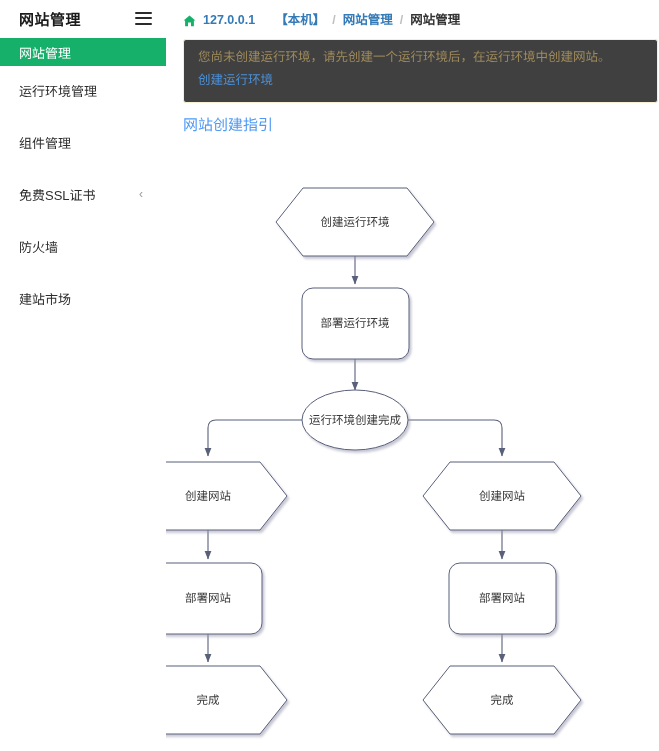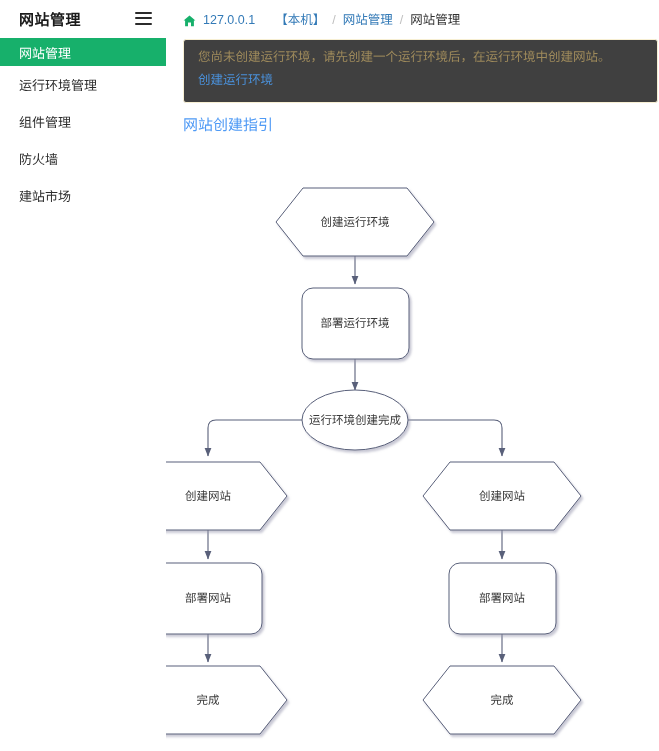--- a/index.html
+++ b/index.html
@@ -73,40 +73,41 @@
     background: #17b06b;
     color: #ffffff;
   }
   .nav-item .chev {
     font-size: 12px;
     color: #9a9a9a;
     line-height: 1;
     margin-right: 9px;
   }
   #nav-list { margin-top: 2px; }
-  #nav-list .nav-item + .nav-item { margin-top: 9px; }
-  #nav-list .nav-item.active + .nav-item { margin-top: 4px; justify-content: flex-end; }
+  #nav-list .nav-item + .nav-item { margin-top: 24px; }
+  #nav-list .nav-item.active + .nav-item { margin-top: 10px; justify-content: flex-end; }
 
   
   #content {
     position: absolute;
     left: 166px;
     top: 0;
     right: 0;
     bottom: 0;
     background: #ffffff;
   }
 
   #breadcrumb {
     display: flex;
     align-items: center;
     padding: 12px 0 0 17px;
     font-size: 12.5px;
     line-height: 16px;
     white-space: nowrap;
+    font-weight: bold;
   }
   #home-icon {
     display: inline-block;
     width: 13px;
     height: 12px;
     margin-right: 7px;
     position: relative;
     top: 1px;
   }
   .bc-host { color: #337ab7; }
@@ -199,20 +200,24 @@
 
     <div class="nav-item">
       <span class="nav-label">运行环境管理</span>
     </div>
 
     <div class="nav-item">
       <span class="nav-label">组件管理</span>
     </div>
 
 
+    <div class="nav-item">
+      <span class="nav-label">免费SSL证书</span>
+      <span class="chev">‹</span>
+    </div>
 
     <div class="nav-item">
       <span class="nav-label">防火墙</span>
     </div>
 
     <div class="nav-item">
       <span class="nav-label">建站市场</span>
     </div>
 
   </div>

